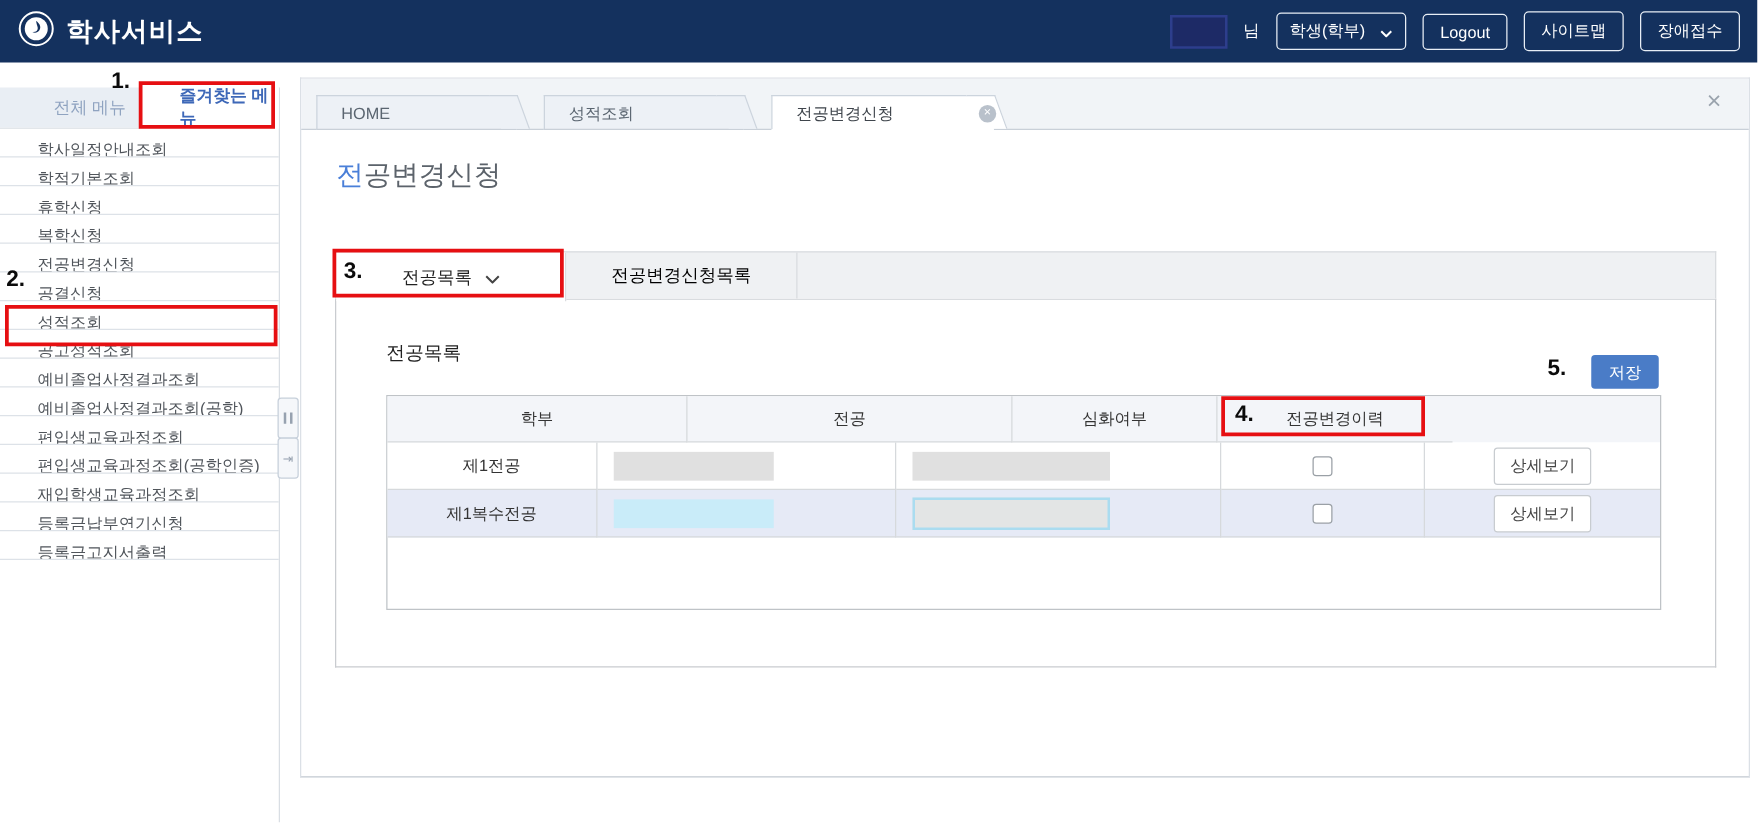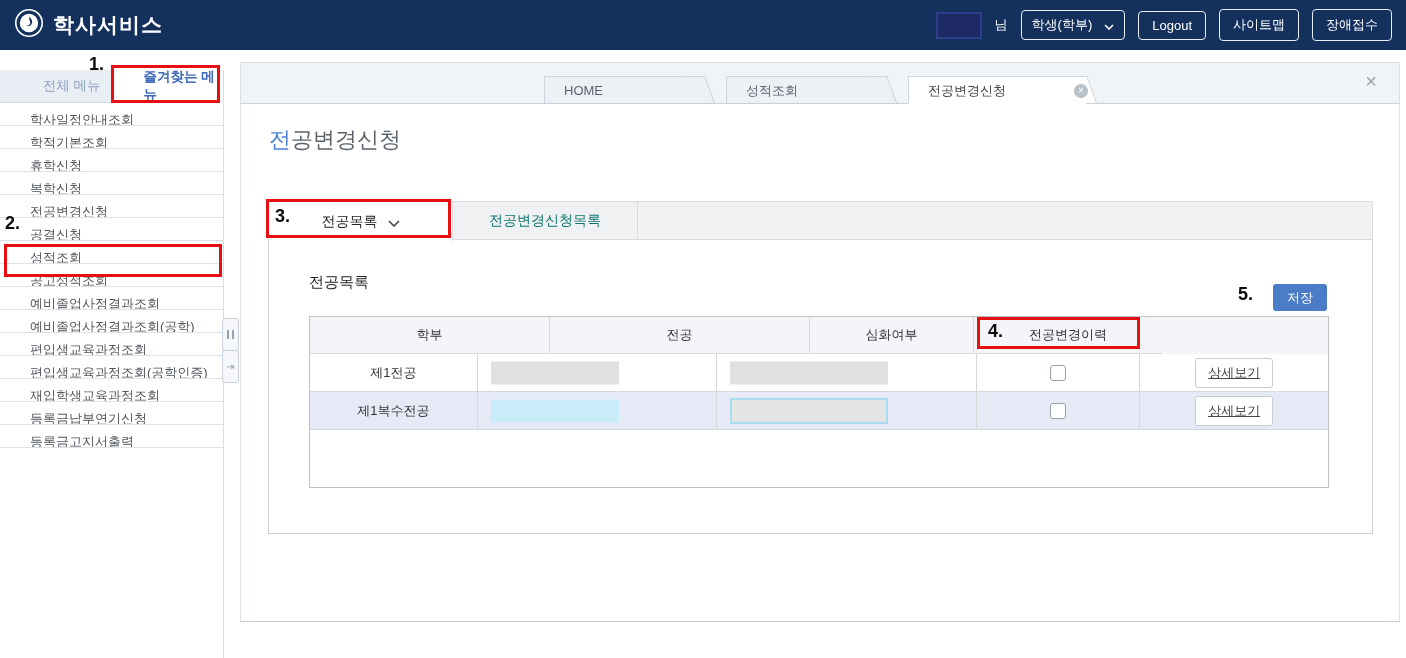--- a/index.html
+++ b/index.html
@@ -54,21 +54,21 @@
   .collapse-btn + .collapse-btn { margin-top:-1px; }
   .icon-grip { display:inline-block; width:7px; height:9px; border-left:2px solid #97a2b0; border-right:2px solid #97a2b0; }
 
   
   .content {
     position:absolute; left:240px; top:62px; width:1160px; height:560px; background:#fff;
     border:1px solid #dbe0e6; border-bottom:1px solid #c2c9d1;
   }
   .mdi-tabbar {
     position:relative; height:41px; background:#f1f4f7; border-bottom:1px solid #c9d0d8;
-    display:flex; align-items:flex-end; padding-left:12px;justify-content:center;
+    display:flex; align-items:flex-end; padding-left:12px;
   }
   .mtab {
     position:relative; width:160px; height:28px; line-height:28px; padding-left:19px;
     background:#edf1f6; border:1px solid #ccd4dd; border-right:none; border-bottom:1px solid #c9d0d8;
     font-size:13px; color:#5a6570; margin-bottom:-1px; margin-right:22px; cursor:pointer; white-space:nowrap;
   }
   .mtab::after {
     content:""; position:absolute; top:-1px; bottom:0; right:-11px; width:22px;
     background:inherit; border-top:1px solid #ccd4dd; border-right:1px solid #ccd4dd;
     transform:skewX(20deg); transform-origin:bottom left; z-index:0;
@@ -82,21 +82,21 @@
 
   .page-title { position:absolute; left:28px; top:62px; font-size:22px; font-weight:400; color:#5c636b; }
   .page-title .accent { color:var(--accent,#4a7fd8); }
 
   .inner-tabs {
     position:absolute; left:27px; top:138px; width:1105px; height:38px;
     display:flex; background:#eff1f3; border:1px solid #d9dcdf; border-bottom:none;
   }
   .itab {
     display:flex; align-items:center; justify-content:center; gap:10px;
-    font-size:14px; color:#0f766e; cursor:pointer;
+    font-size:14px; color:#000000; cursor:pointer;
   }
   .itab.active { width:184px; height:39px; margin-bottom:-1px; background:#fff; color:#222; border-right:1px solid #d9dcdf; position:relative; z-index:2; }
   .itab.plain { width:185px; border-right:1px solid #d9dcdf; }
 
   .panel {
     position:absolute; left:27px; top:176px; width:1105px; height:295px;
     background:#fff; border:1px solid #c9ccd0; border-top:1px solid #d9dcdf;
   }
   .section-title { position:absolute; left:40px; top:33px; font-size:15px; color:#222; }
   .save-btn {
@@ -125,21 +125,21 @@
   .redact.gray { background:var(--redacted-gray,#e0e0e0); }
   .redact.cyan { background:var(--redacted-cyan,#c9ecf9); }
   .redact.gray-cyan-border { background:#e3e5e5; border:2px solid #aadcf0; height:26px; }
   .cell-left { position:absolute; left:13px; top:50%; transform:translateY(-50%); }
   .w128 { width:128px; } .w158 { width:158px; }
   .checkbox {
     width:16px; height:16px; background:#fff; border:1px solid #9aa0a6; border-radius:3px; cursor:pointer;
   }
   .detail-btn {
     background:#fff; border:1px solid #c8ccd0; border-radius:3px; color:#444;
-    font-size:13px; padding:5px 12px; cursor:pointer; font-family:inherit;text-decoration:underline;
+    font-size:13px; padding:5px 12px; cursor:pointer; font-family:inherit;
   }
 
   
   .ann-box { position:absolute; border:3px solid var(--annotation,#e60f12); z-index:60; pointer-events:none; }
   .ann-label { position:absolute; z-index:61; font-size:18px; font-weight:800; color:#0b0b0b; pointer-events:none; }
 </style>
 </head>
 <body>
 
 <div class="app">

